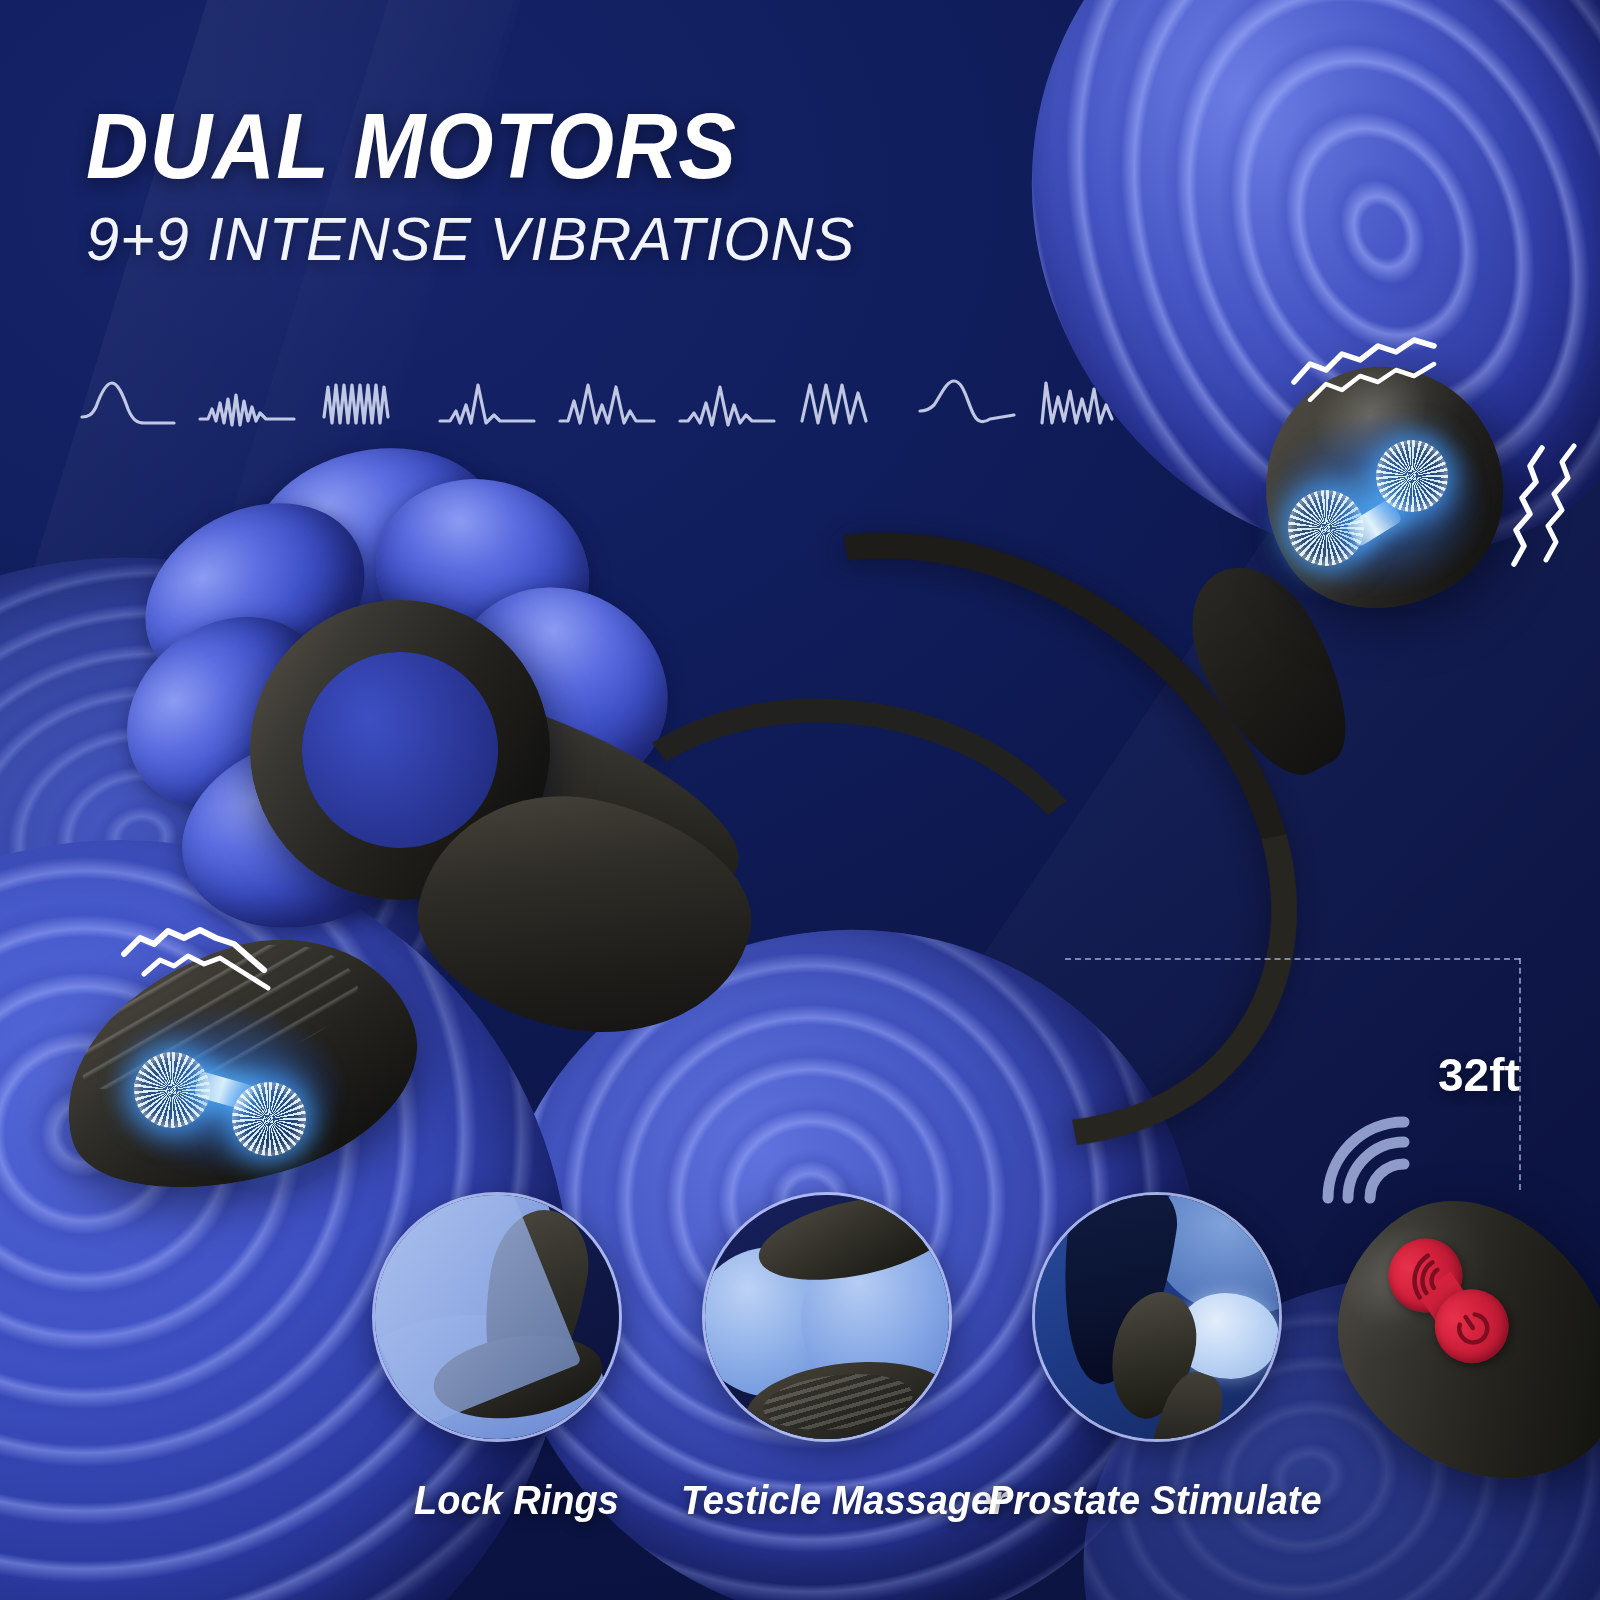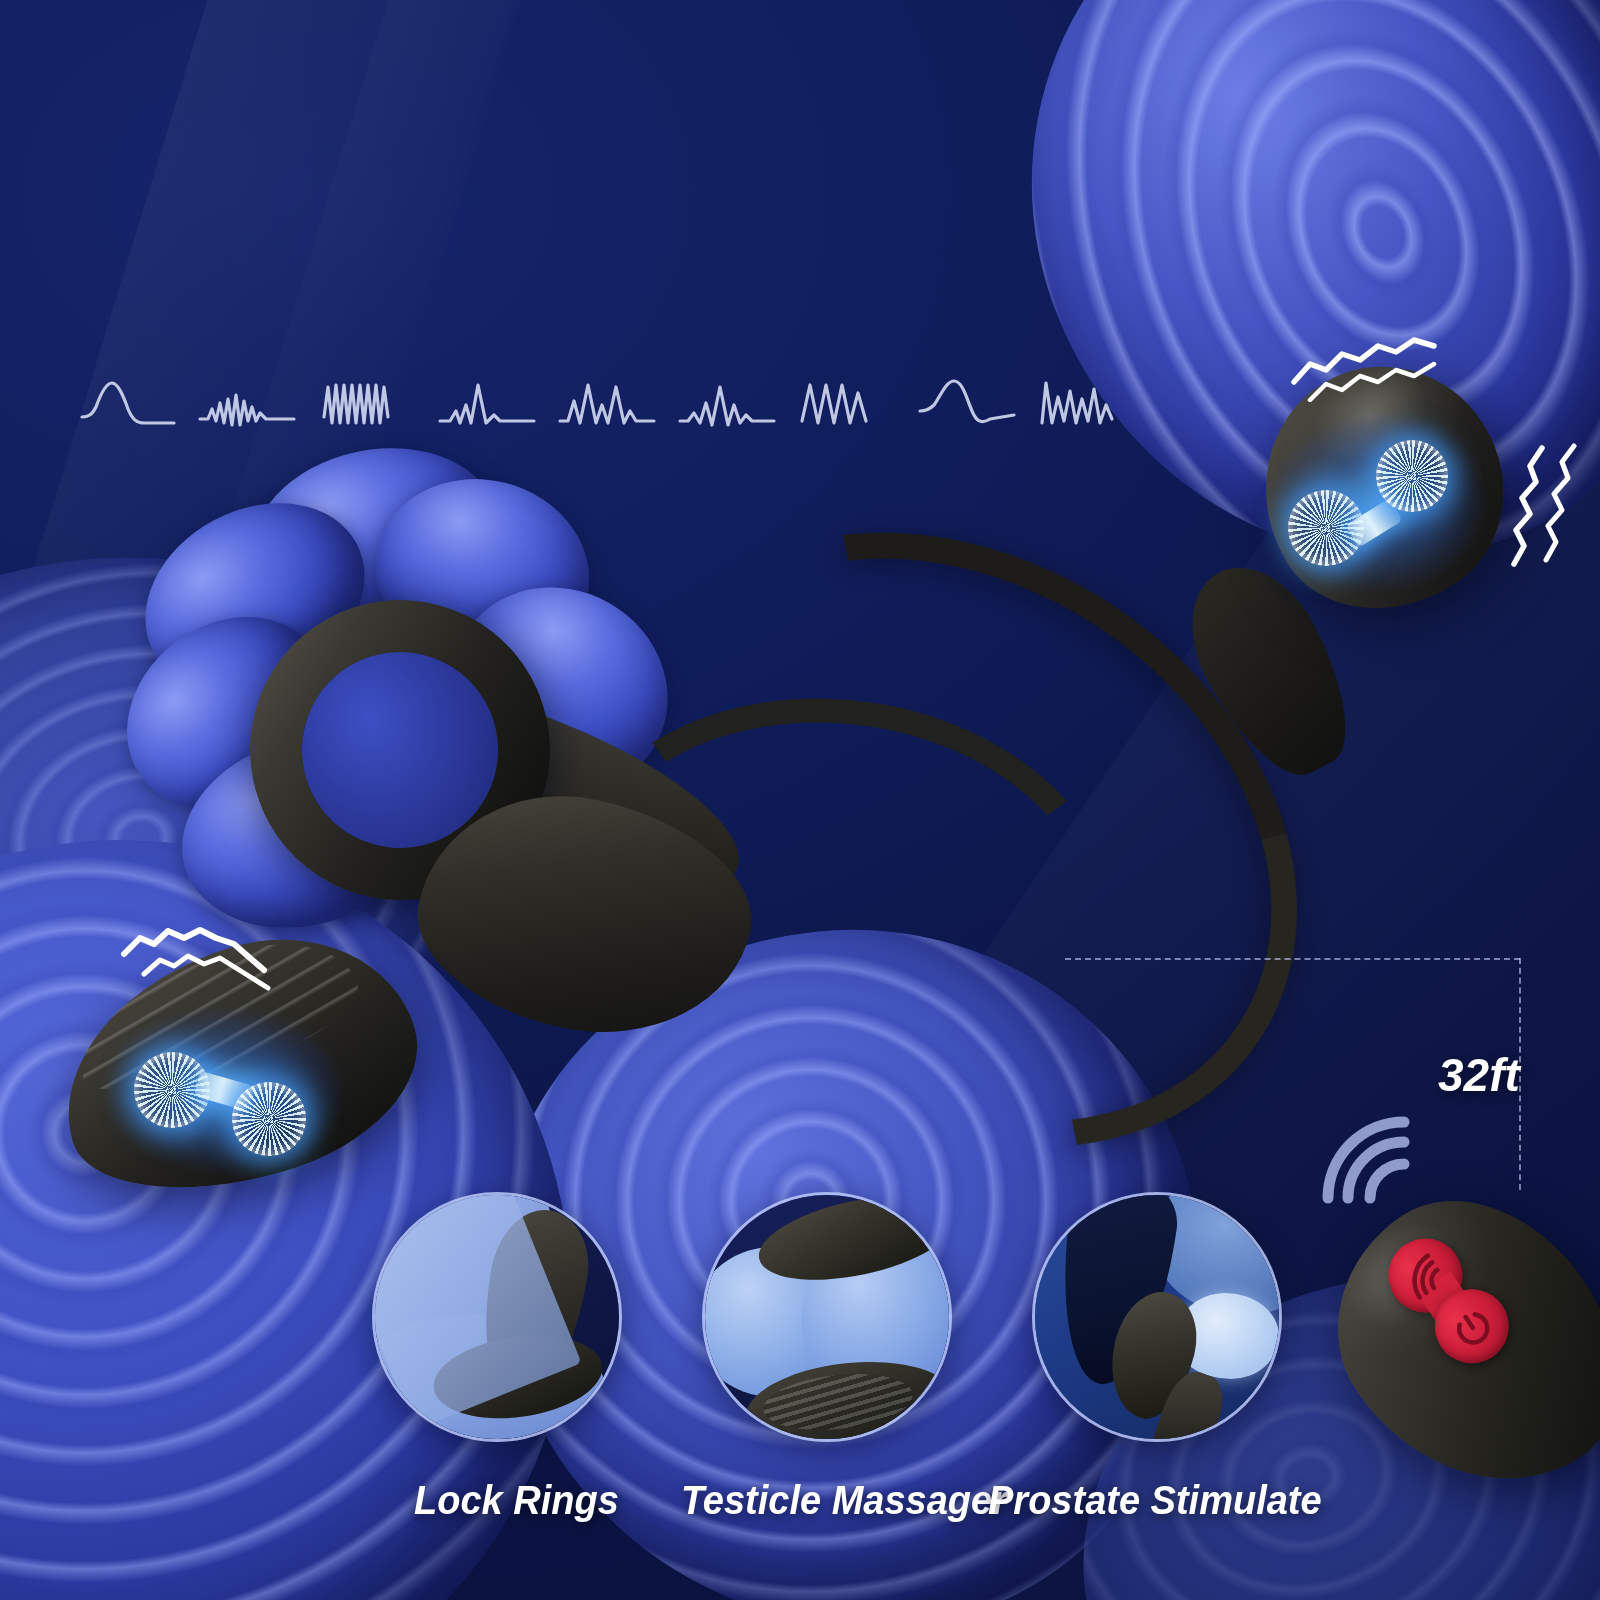--- a/index.html
+++ b/index.html
@@ -261,21 +261,21 @@
   #range-dash-h {
     position:absolute; left:1065px; top:958px; width:455px; height:0;
     border-top:2px dashed rgba(190,200,240,.62);
   }
   #range-dash-v {
     position:absolute; left:1519px; top:958px; width:0; height:232px;
     border-left:2px dashed rgba(190,200,240,.62);
   }
   #range-label {
     position:absolute; left:1438px; top:1048px;
-    font-size:46px; font-weight:900; font-style:italic; color:#fff;
+    font-size:46px; font-weight:900; color:#fff;
     font-family:"Liberation Sans Narrow","Liberation Sans", sans-serif;
     letter-spacing:0px;
     text-shadow:0 3px 12px rgba(0,0,0,.5);
   }
   #wifi-arcs { position:absolute; left:1318px; top:1112px; width:96px; height:92px; }
   #wifi-arcs path { fill:none; stroke:#8f9bc8; stroke-width:11; stroke-linecap:round; }
 
   
   #remote {
     position:absolute; left:1352px; top:1196px; width:250px; height:300px;
@@ -396,20 +396,24 @@
   <svg class="squiggle" style="left:1288px; top:306px;" width="170" height="96" viewBox="0 0 170 96">
     <path d="M6 76 L22 58 L38 64 L54 48 L72 54 L90 40 L108 46 L126 34 L146 40" stroke-width="5.5"></path>
     <path d="M22 94 L38 78 L54 84 L72 70 L90 76 L108 64 L126 70 L146 58" stroke-width="4.5"></path>
   </svg>
 
   <svg class="squiggle" style="left:1496px; top:440px;" width="96" height="130" viewBox="0 0 96 130">
     <path d="M18 124 L28 106 L20 90 L34 74 L26 58 L40 42 L34 26 L46 8" stroke-width="5.5"></path>
     <path d="M50 120 L60 102 L52 86 L66 70 L58 54 L72 38 L66 22 L78 6" stroke-width="5"></path>
   </svg>
 
+  <div id="headline">
+    <div id="title-main">DUAL MOTORS</div>
+    <div id="title-sub">9+9 INTENSE VIBRATIONS</div>
+  </div>
 
   <div id="wave-strip">
     <svg width="100" height="60" viewBox="0 0 100 60">
       <path d="M4 42 C10 42 14 40 18 32 C23 18 28 8 34 8 C40 8 45 20 50 34 C55 46 60 48 66 48 L96 48"></path>
     </svg>
     <svg width="100" height="60" viewBox="0 0 100 60">
       <path d="M2 44 L10 44 L14 34 L18 46 L22 28 L26 48 L30 24 L34 50 L38 20 L42 50 L46 26 L50 46 L54 32 L58 46 L62 38 L68 44 L96 44"></path>
     </svg>
     <svg width="100" height="60" viewBox="0 0 100 60">
       <path d="M6 42 L10 12 L14 48 L18 10 L22 48 L26 10 L30 48 L34 10 L38 48 L42 10 L46 48 L50 10 L54 48 L58 10 L62 48 L66 12 L70 42"></path>

